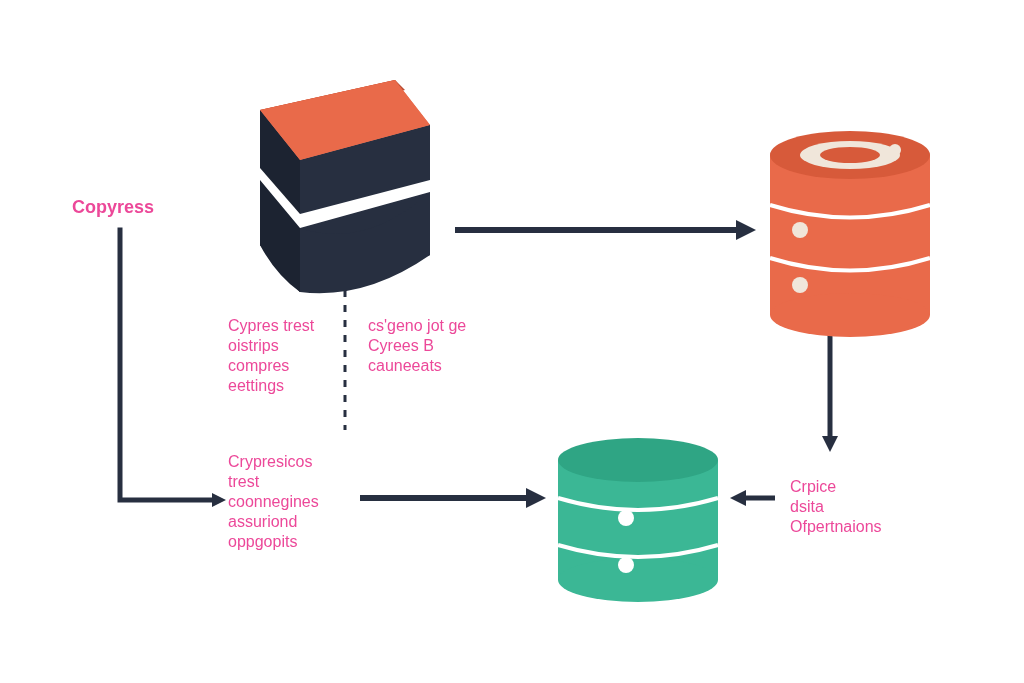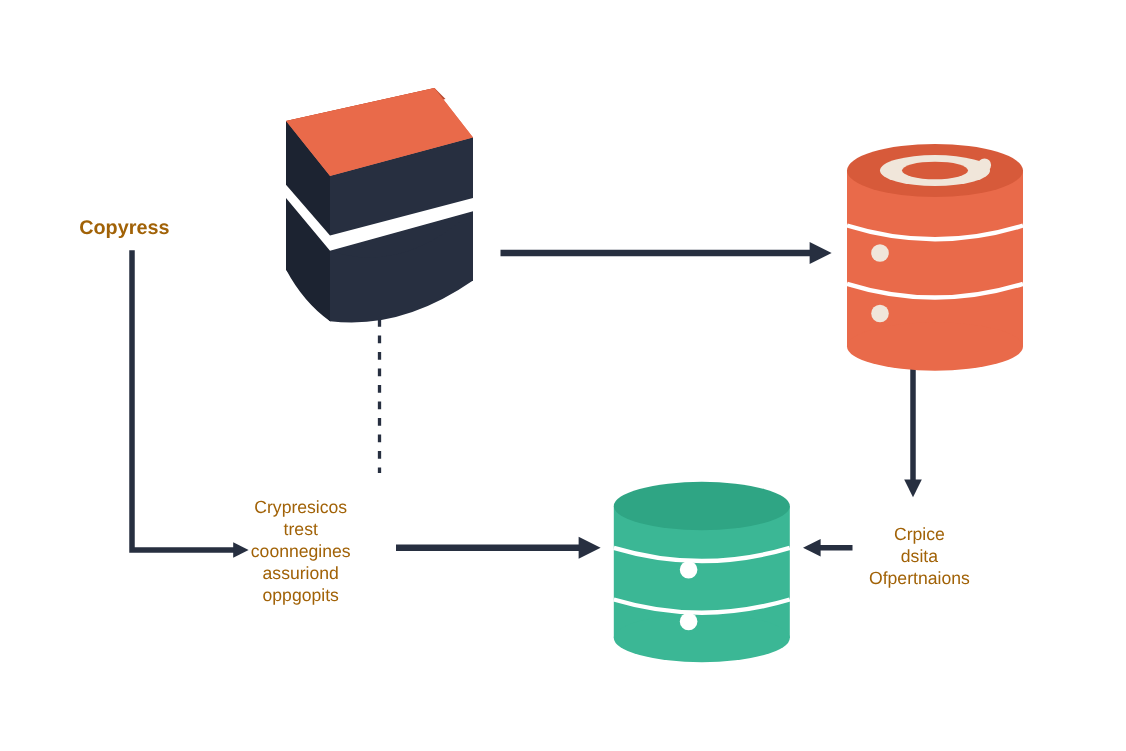--- a/index.html
+++ b/index.html
@@ -19,23 +19,22 @@
   }
   svg.canvas {
     position: absolute;
     left: 0;
     top: 0;
   }
   .label {
     position: absolute;
     font-size: 16px;
     line-height: 1.25;
-    color: #a16207;
+    color: #ec4899;
     white-space: pre;
-    text-align: center;
   }
   .label.bold {
     font-weight: 700;
     font-size: 18px;
   }
 </style>
 </head>
 <body>
 <div class="stage">
 
@@ -178,21 +177,28 @@
     <path d="M 558 545 Q 638 569 718 545" stroke="#ffffff" stroke-width="4" fill="none"></path>
 
     <circle cx="626" cy="518" r="8" fill="#ffffff"></circle>
     <circle cx="626" cy="565" r="8" fill="#ffffff"></circle>
   </g>
 
 </svg>
 
 <div class="label bold" style="left:72px; top:196px;">Copyress</div>
 
-
+<div class="label" style="left:228px; top:316px;">Cypres trest
+oistrips
+compres
+eettings</div>
+
+<div class="label" style="left:368px; top:316px;">cs'geno jot ge
+Cyrees B
+cauneeats</div>
 
 <div class="label" style="left:228px; top:452px;">Crypresicos
 trest
 coonnegines
 assuriond
 oppgopits</div>
 
 <div class="label" style="left:790px; top:462px;margin-top:15px;">Crpice
 dsita
 Ofpertnaions</div>

